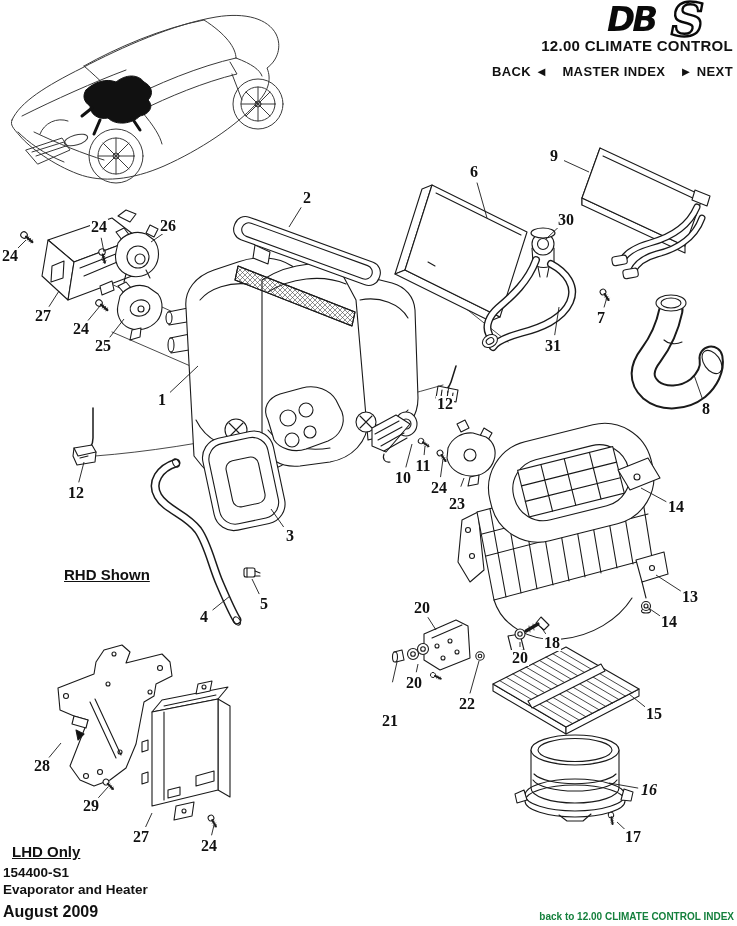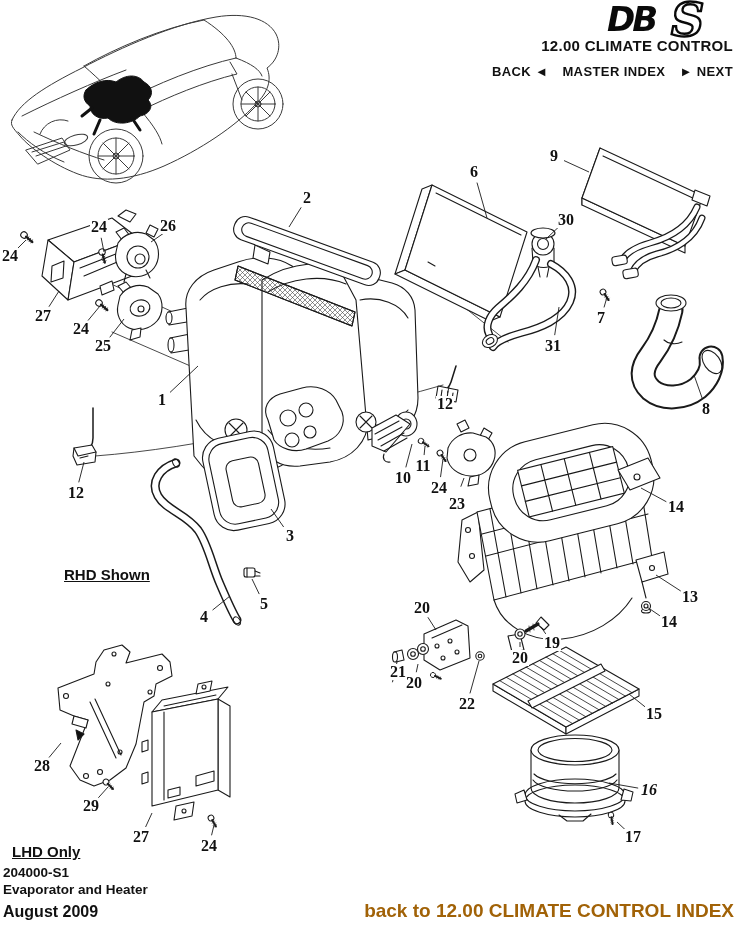--- a/index.html
+++ b/index.html
@@ -17,21 +17,21 @@
   #parts-layer,#leader-layer,#callout-layer{position:absolute;left:0;top:0;width:737px;height:926px;}
   #callout-layer{pointer-events:none;}
   .callout{position:absolute;transform:translate(-50%,-50%);
            font-family:"Liberation Serif",serif;font-weight:bold;font-size:16px;color:#111;
            background:#fff;padding:0 1px;line-height:1;}
   .note{position:absolute;font-size:15px;font-weight:bold;color:#111;text-decoration:underline;}
   
   #footer-left{position:absolute;left:3px;bottom:4px;line-height:1.25;}
   #doc-number,#doc-title{font-size:13.5px;font-weight:bold;}
   #doc-date{font-size:16px;font-weight:bold;margin-top:3px;}
-  #back-link{position:absolute;right:3px;bottom:4px;font-size:19px;font-weight:bold;color:#a16207;
+  #back-link{position:absolute;right:3px;bottom:4px;font-size:10px;font-weight:bold;color:#15803d;
              text-decoration:none;cursor:pointer;}
 </style>
 </head>
 <body>
 
 <div id="page">
 
   <svg id="logo" viewBox="0 0 130 40">
     <text x="2" y="31" font-family="DejaVu Sans, sans-serif" font-size="34" font-weight="bold" font-style="italic" letter-spacing="-3" fill="#0a0a0a">DB</text>
     <text x="66" y="36" font-family="DejaVu Serif, serif" font-size="46" font-weight="bold" font-style="italic" fill="none" stroke="#0a0a0a" stroke-width="2.4">S</text>
@@ -409,40 +409,40 @@
       <div class="callout" style="left: 423px; top: 466px;">11</div>
       <div class="callout" style="left: 76px; top: 493px;">12</div>
       <div class="callout" style="left: 445px; top: 404px;">12</div>
       <div class="callout" style="left: 690px; top: 597px;">13</div>
       <div class="callout" style="left: 676px; top: 507px;">14</div>
       <div class="callout" style="left: 669px; top: 622px;">14</div>
       <div class="callout" style="left: 654px; top: 714px;">15</div>
       <div class="callout" style="left: 649px; top: 790px; font-style: italic;">16</div>
       <div class="callout" style="left: 633px; top: 837px;">17</div>
       <div class="callout" style="left: 422px; top: 608px;">20</div>
-      <div class="callout" style="left: 552px; top: 643px;">19</div>
+      <div class="callout" style="left: 552px; top: 643px;">18</div>
       <div class="callout" style="left: 414px; top: 683px;">20</div>
       <div class="callout" style="left: 520px; top: 658px;">20</div>
-      <div class="callout" style="left: 390px; top: 672px; margin-left: 8px;">21</div>
+      <div class="callout" style="left: 390px; top: 721px;">21</div>
       <div class="callout" style="left: 467px; top: 704px; text-align: right;">22</div>
       <div class="callout" style="left: 457px; top: 497px; margin-top: 7px;">23</div>
       <div class="callout" style="left: 99px; top: 227px;">24</div>
       <div class="callout" style="left: 10px; top: 256px;">24</div>
       <div class="callout" style="left: 81px; top: 329px;">24</div>
       <div class="callout" style="left: 439px; top: 488px;">24</div>
       <div class="callout" style="left: 209px; top: 846px;">24</div>
       <div class="callout" style="left: 103px; top: 346px; text-align: center;">25</div>
       <div class="callout" style="left: 168px; top: 226px;">26</div>
       <div class="callout" style="left: 43px; top: 316px;">27</div>
       <div class="callout" style="left: 141px; top: 837px;">27</div>
       <div class="callout" style="left: 42px; top: 766px;">28</div>
       <div class="callout" style="left: 91px; top: 806px;">29</div>
       <div class="callout" style="left: 566px; top: 220px;">30</div>
       <div class="callout" style="left: 553px; top: 346px;">31</div>
     </div>
 
   <div id="footer-left">
-    <div id="doc-number">204000-S1</div>
+    <div id="doc-number">154400-S1</div>
     <div id="doc-title">Evaporator and Heater</div>
     <div id="doc-date">August 2009</div>
   </div>
   <a id="back-link">back to 12.00 CLIMATE CONTROL INDEX</a>
 </div>
 
 </body></html>

